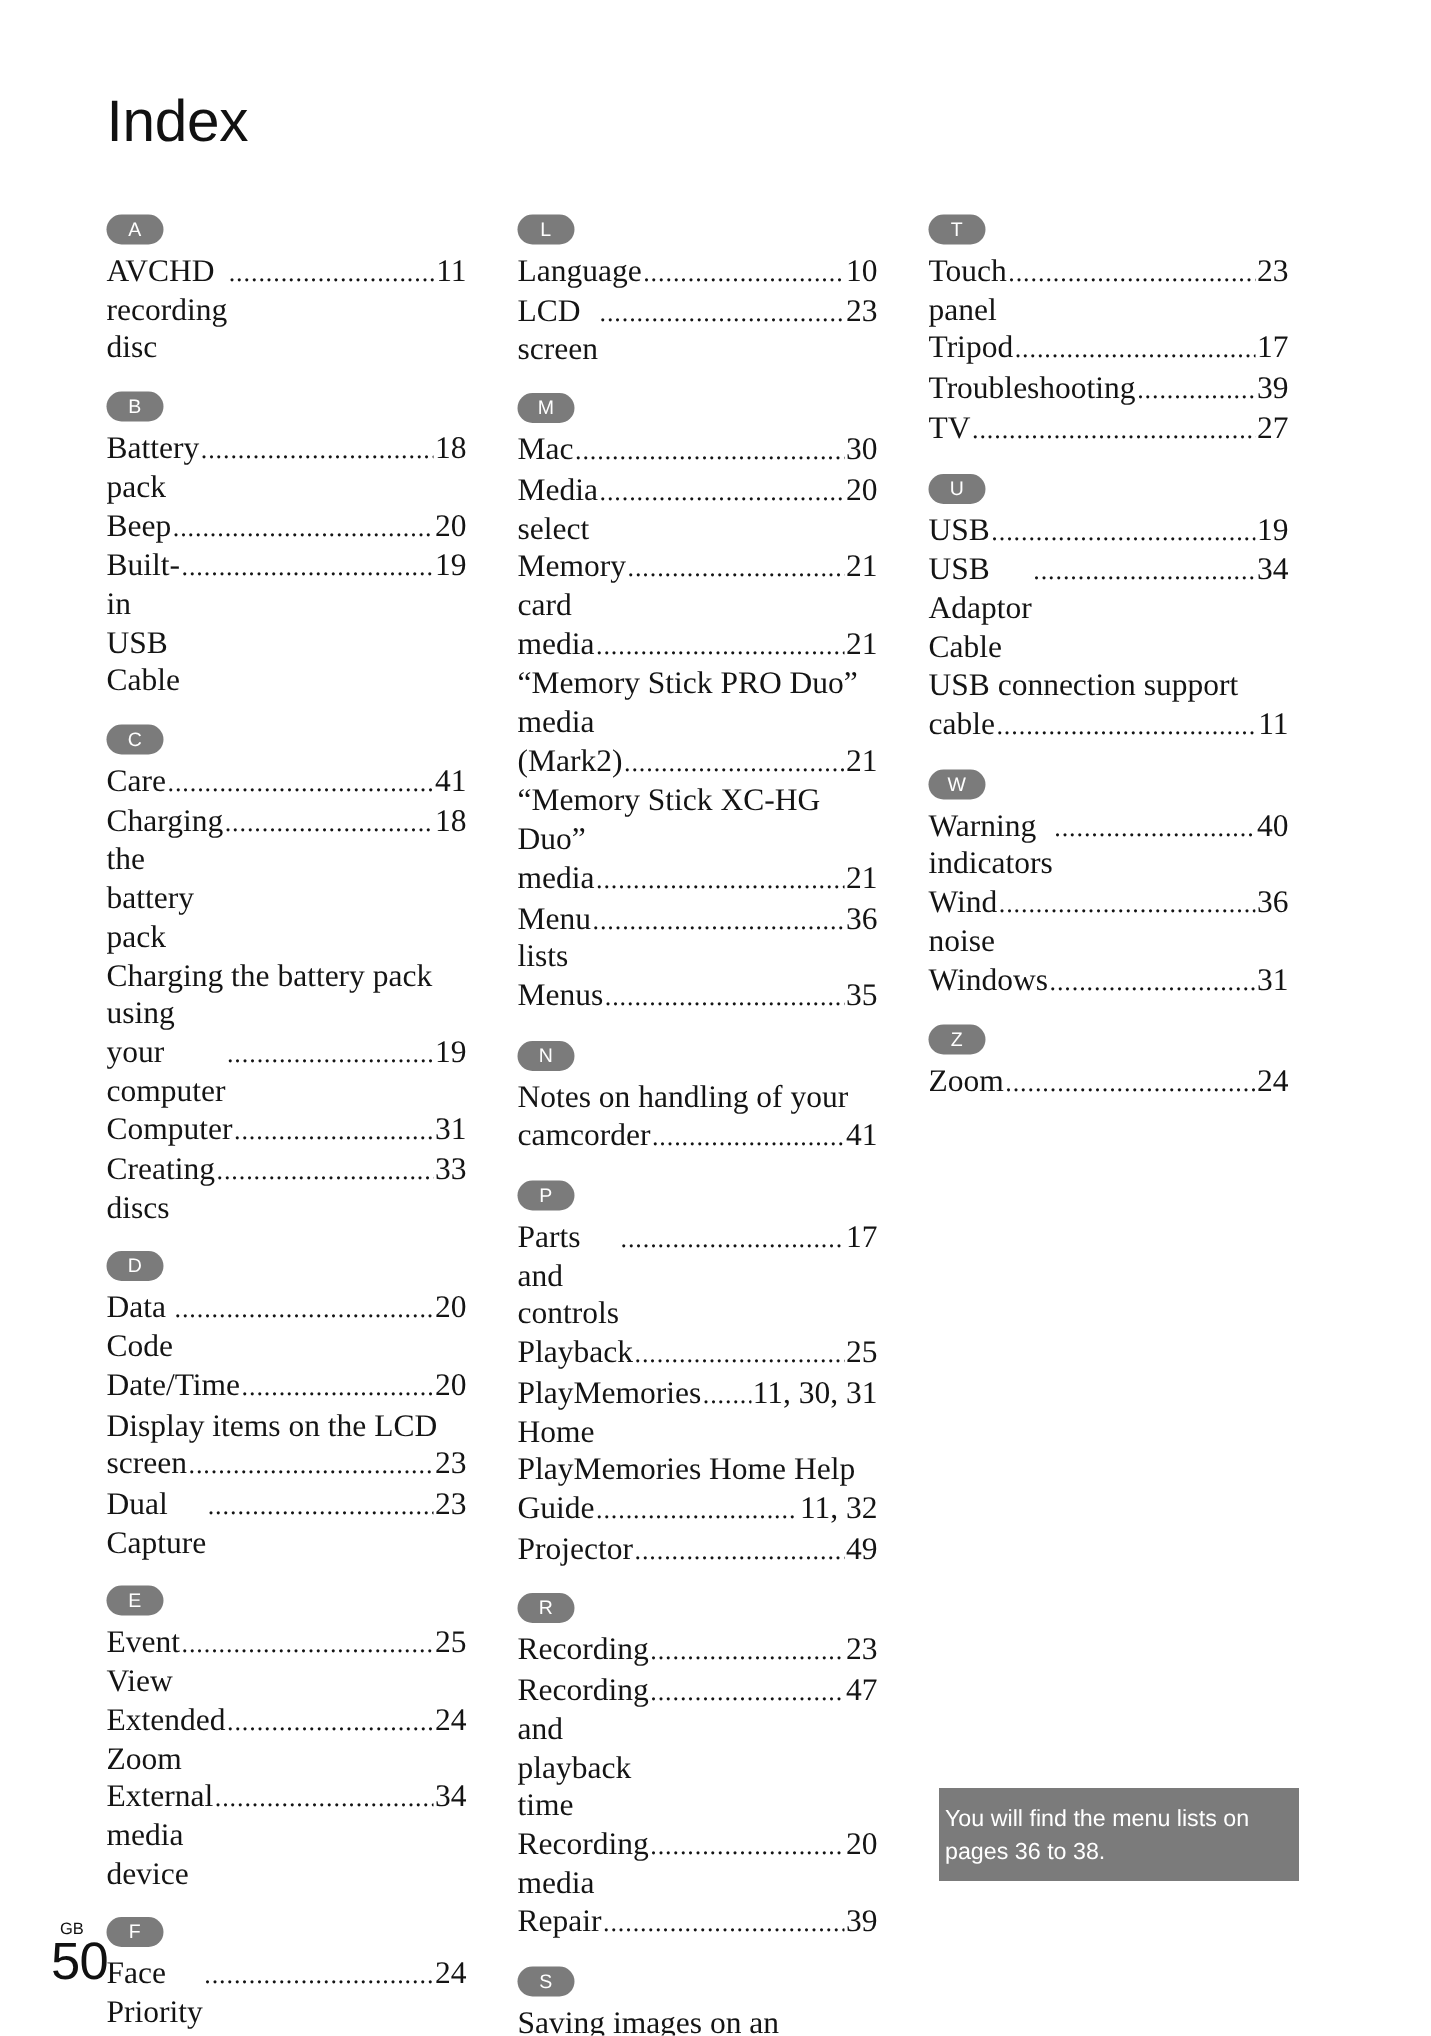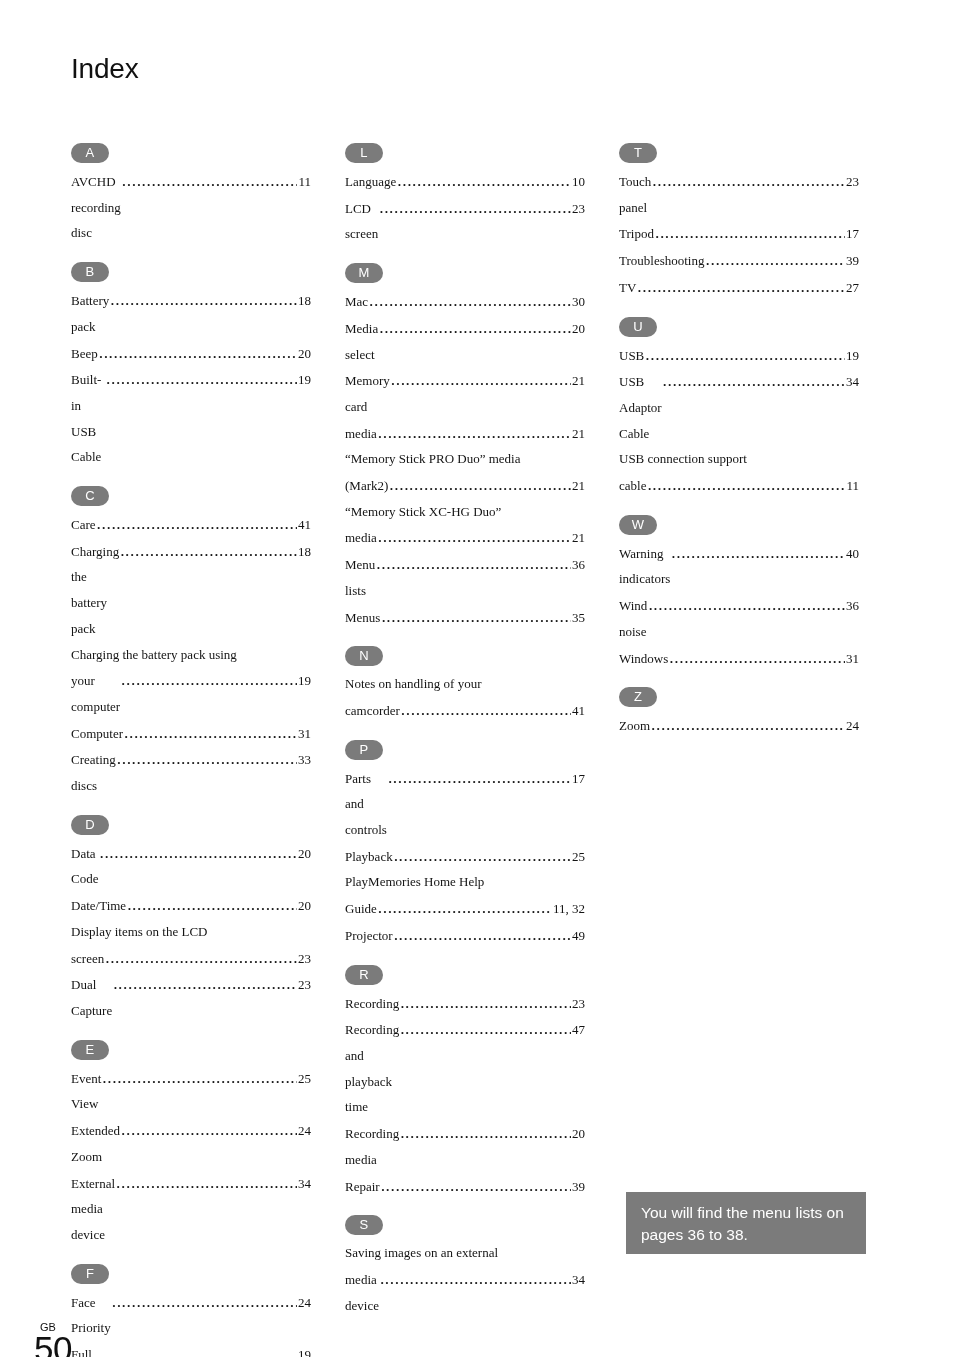--- a/index.html
+++ b/index.html
@@ -19,21 +19,21 @@
   .page {
     position: absolute;
     inset: 0;
   }
 
   .page-title {
     position: absolute;
     left: 71px;
     top: 36px;
     font-family: "Liberation Sans", sans-serif;
-    font-size: 28px;
+    font-size: 39px;
     font-weight: 400;
     letter-spacing: -0.2px;
     color: #111111;
     line-height: 1;
   }
 
   .columns {
     position: absolute;
     left: 71px;
     top: 143px;
@@ -64,21 +64,21 @@
     font-family: "Liberation Sans", sans-serif;
     font-size: 13px;
     font-weight: 400;
     letter-spacing: 0.3px;
     margin-bottom: 5px;
     padding: 0 2px;
     box-sizing: border-box;
   }
 
   .entry {
-    font-size: 13px;
+    font-size: 21px;
     line-height: 25.7px;
     color: #141414;
     margin: 0;
     display: block;
     white-space: normal;
   }
 
   
   .entry-row {
     display: flex;
@@ -117,38 +117,37 @@
     left: 626px;
     top: 1192px;
     width: 240px;
     height: 62px;
     background: #7b7b7b;
     color: #ffffff;
     font-family: "Liberation Sans", sans-serif;
     font-size: 15.5px;
     line-height: 22px;
     box-sizing: border-box;
-    padding: 10px 14px 10px 15px;
+    padding: 10px 14px 10px 4px;
   }
 
   .footer {
     position: absolute;
     left: 34px;
     top: 1280px;
     width: 90px;
     text-align: left;
   }
   .footer-region {
     font-family: "Liberation Sans", sans-serif;
     font-size: 11px;
     color: #111111;
     display: block;
     line-height: 12px;
     margin-left: 6px;
-    margin-top: 41px;
   }
   .footer-number {
     font-family: "Liberation Sans", sans-serif;
     font-size: 35px;
     color: #111111;
     display: block;
     line-height: 32px;
     letter-spacing: -0.5px;
   }
 </style>
@@ -357,20 +356,26 @@
               <span class="entry-leader"></span>
               <span class="entry-page">17</span>
             </div>
           </div><div class="entry">
             <div class="entry-row">
               <span class="entry-text">Playback</span>
               <span class="entry-leader"></span>
               <span class="entry-page">25</span>
             </div>
           </div><div class="entry">
+            <div class="entry-row">
+              <span class="entry-text">PlayMemories Home</span>
+              <span class="entry-leader"></span>
+              <span class="entry-page">11, 30, 31</span>
+            </div>
+          </div><div class="entry">
             <span class="entry-wrap-head">PlayMemories Home Help</span>
             <div class="entry-row">
               <span class="entry-text">Guide</span>
               <span class="entry-leader"></span>
               <span class="entry-page">11, 32</span>
             </div>
           </div><div class="entry">
             <div class="entry-row">
               <span class="entry-text">Projector </span>
               <span class="entry-leader"></span>

